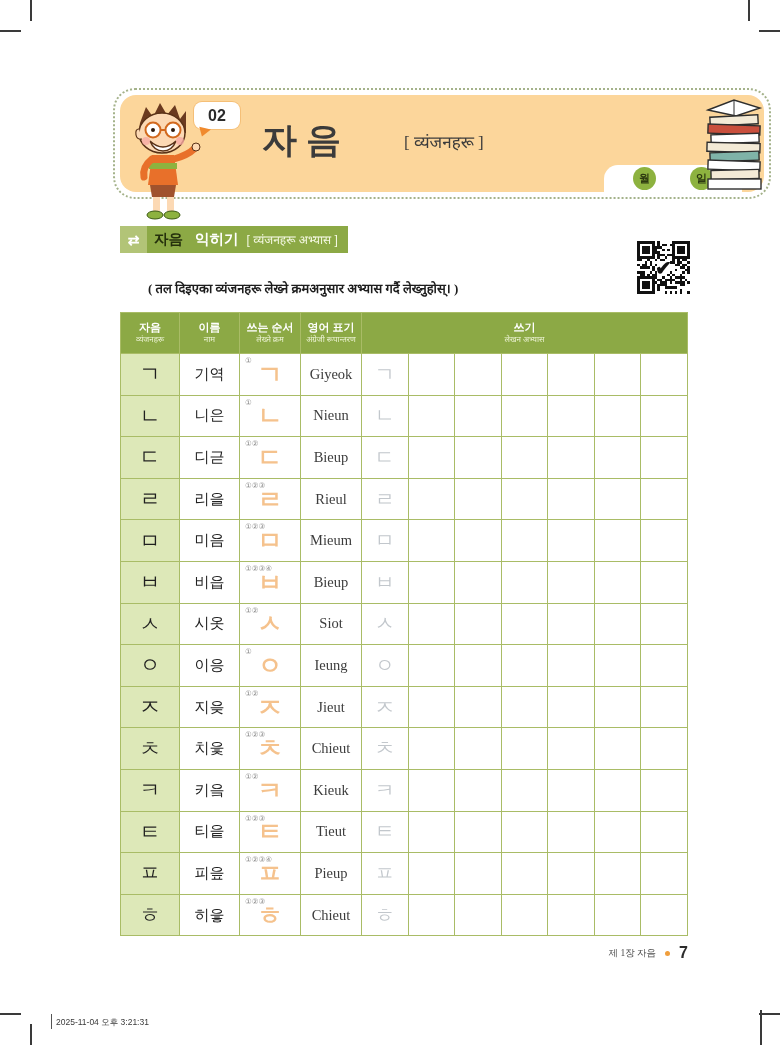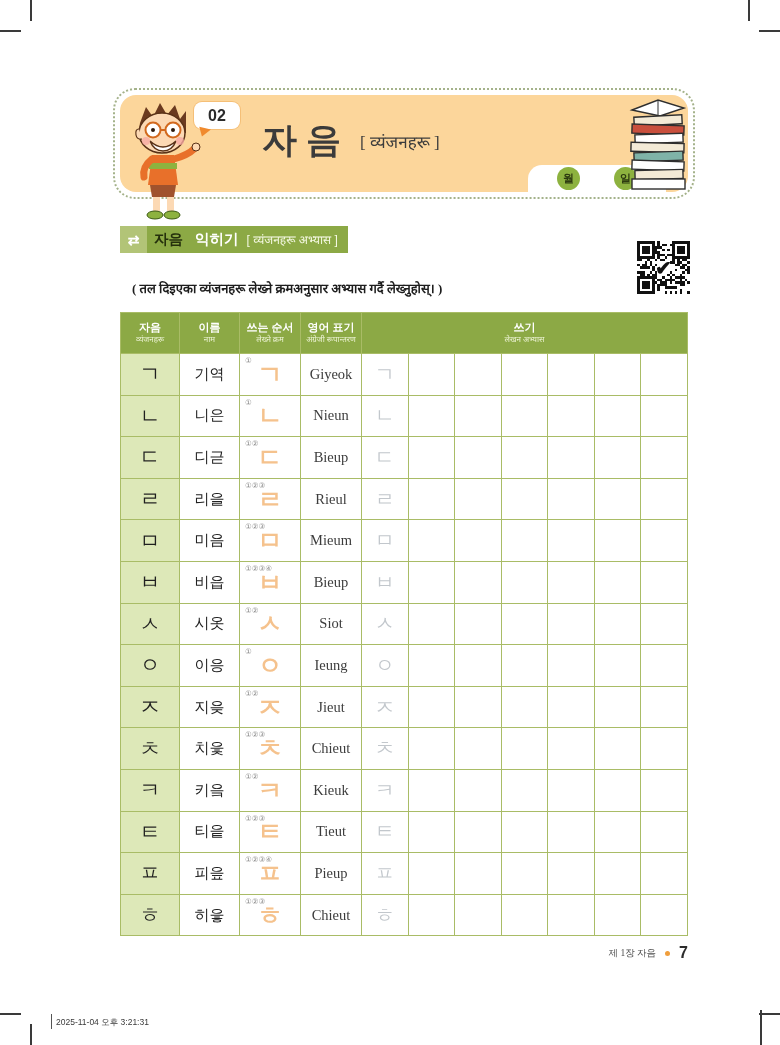--- a/index.html
+++ b/index.html
@@ -3,51 +3,51 @@
 <meta charset="utf-8">
 <style>
   html,body{margin:0;padding:0;background:#e8e8e8;}
   .page{position:relative;width:780px;height:1045px;background:#ffffff;margin:0 auto;
         font-family:"Liberation Sans",sans-serif;overflow:hidden;}
   
   .crop{position:absolute;background:#3a3a3a;}
   .crop.v{width:1.5px;height:21px;}
   .crop.h{width:21px;height:1.5px;}
   
-  .banner{position:absolute;left:120px;top:95px;width:568px;height:97px;
+  .banner{position:absolute;left:120px;top:95px;width:644px;height:97px;
           background:#fcd69b;border-radius:16px;}
   .banner::before{content:'';position:absolute;inset:-7px;border:2px dotted #a4b28a;
           border-radius:22px;pointer-events:none;}
   .chapter-badge{position:absolute;left:74px;top:7px;width:46px;height:27px;background:#fff;
           border-radius:8px;display:flex;align-items:center;justify-content:center;
           font-size:16px;font-weight:bold;color:#2b2b2b;box-shadow:0 0 0 1px #f5bf77;}
   .chapter-badge::after{content:'';position:absolute;left:4px;bottom:-8px;width:0;height:0;
           border-left:5px solid transparent;border-right:7px solid transparent;
           border-top:9px solid #f08a2e;transform:rotate(14deg);}
   .banner-title{position:absolute;left:142px;top:27px;display:flex;align-items:flex-end;gap:10px;}
   .banner-title .ko{font-size:35px;font-weight:bold;color:#3b3b3b;letter-spacing:9px;line-height:1;}
   .banner-title .ne{font-size:17px;color:#3c3c3c;font-family:"Liberation Serif",serif;
-          padding-bottom:4px;white-space:nowrap;}
+          padding-bottom:4px;white-space:nowrap;margin-left:44px;}
   .date-tab{position:absolute;right:22px;bottom:0;width:138px;height:27px;background:#fff;
           border-radius:14px 14px 0 0;display:flex;align-items:center;justify-content:center;gap:34px;}
   .date-circle{width:23px;height:23px;border-radius:50%;background:#8db23f;color:#2d3a10;
           font-size:11px;font-weight:bold;display:flex;align-items:center;justify-content:center;}
   .boy-svg{position:absolute;left:2px;top:4px;width:84px;height:122px;z-index:3;}
   .books-svg{position:absolute;right:-10px;top:1px;width:80px;height:97px;z-index:3;}
   
   .section-bar{position:absolute;left:120px;top:226px;height:27px;background:#8ca945;
           display:flex;align-items:center;padding-right:10px;}
   .section-icon{width:27px;height:27px;background:#b2c477;color:#fff;display:flex;
           align-items:center;justify-content:center;font-size:14px;font-weight:bold;margin-right:7px;}
   .section-bar .hl{color:#25300c;font-weight:bold;font-size:14.5px;}
   .section-bar .rest{color:#ffffff;font-weight:bold;font-size:14.5px;margin-left:12px;}
   .section-bar .ne{color:#f4f8e2;font-size:12px;margin-left:8px;font-family:Liberation Sans, sans-serif;white-space:nowrap;}
   .instruction-ko{position:absolute;left:135px;top:259px;font-size:13px;color:#2e2e2e;
           font-family:"Liberation Serif",serif;}
-  .instruction-ne{position:absolute;left:132px;top:279px;font-size:13px;color:#1d1d1d;font-weight:bold;
+  .instruction-ne{position:absolute;left:148px;top:279px;font-size:13px;color:#1d1d1d;font-weight:bold;
           font-family:"Liberation Serif",serif;}
   .qr-box{position:absolute;left:637px;top:241px;width:53px;height:53px;background:#fff;}
   
   table.main{position:absolute;left:120px;top:312px;width:568px;border-collapse:collapse;
           table-layout:fixed;border:1.5px solid #a9bc66;}
   table.main th,table.main td{border:1px solid #a9bc66;padding:0;text-align:center;vertical-align:middle;}
   table.main thead th{background:#8ca945;height:40px;line-height:1.25;}
   .th-ko{display:block;color:#ffffff;font-size:11px;font-weight:bold;}
   .th-ne{display:block;color:#eef4d6;font-size:8px;font-weight:normal;font-family:"Liberation Serif",serif;}
   table.main tbody td{height:40.6px;background:#fff;}

